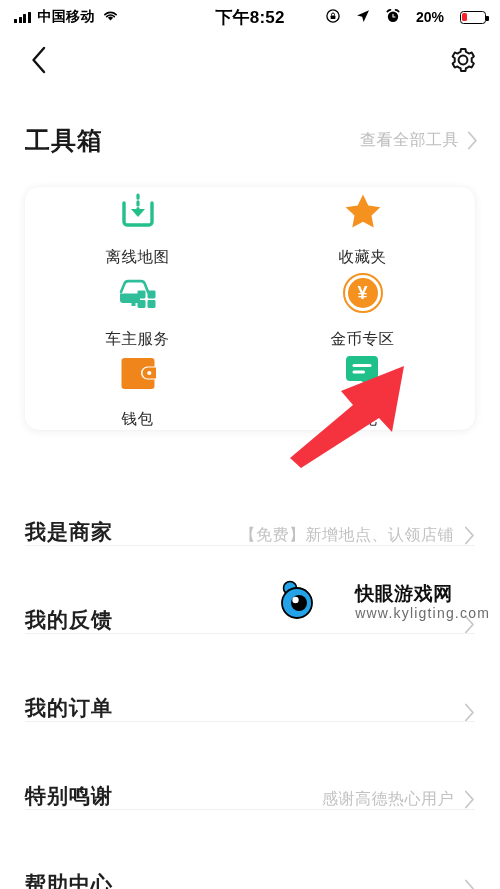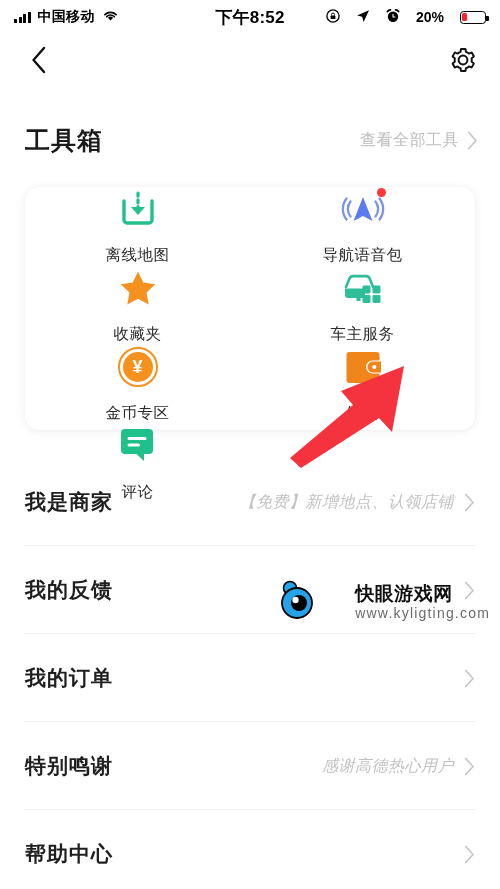--- a/index.html
+++ b/index.html
@@ -74,25 +74,25 @@
 
   
   .coin { position: relative; width: 40px; height: 40px; border-radius: 50%;
     border: 2.4px solid #f5911e; display:flex; align-items:center; justify-content:center; }
   .coin em { width: 30px; height: 30px; border-radius: 50%; background: #f5911e;
     color:#fff; font-style: normal; font-size: 18px; font-weight: 700;
     display:flex; align-items:center; justify-content:center; line-height:1; }
 
   
   .list { position: absolute; top: 458px; left: 0; width: 500px; }
-  .row { position: relative; height: 88px; margin: 0 25px; display: flex; align-items: center; cursor: pointer; }
+  .row { position: relative; height: 88px; margin: 0 25px; display: flex; align-items: flex-end; cursor: pointer; }
   .row:after { content: ""; position: absolute; left: 0; right: 0; bottom: 0;
     height: 1px; background: #f0f0f0; }
   .row-title { font-size: 21px; font-weight: 700; color: #1f1f1f; letter-spacing: 1px; }
-  .row-right { margin-left: auto; display: flex; align-items: center; gap: 10px; font-style: italic; }
+  .row-right { margin-left: auto; display: flex; align-items: center; gap: 10px; }
   .row-sub { font-size: 16px; color: #c2c2c2; letter-spacing: .5px; }
 
   .chev { display:block; }
 
   
   .annot-arrow { position: absolute; left: 0; top: 0; width: 500px; height: 889px;
     pointer-events: none; }
 
   
   .watermark { position: absolute; right: 10px; bottom: 6px;
@@ -183,33 +183,20 @@
         <div class="tool-icon">
           <svg width="40" height="40" viewBox="0 0 40 40">
             <path d="M6 12 V31 a3 3 0 0 0 3 3 h22 a3 3 0 0 0 3-3 V12" fill="none" stroke="#23c08a" stroke-width="3.4" stroke-linecap="round"></path>
             <path d="M20 4 V22" stroke="#23c08a" stroke-width="3.2" stroke-linecap="round" stroke-dasharray="3.2 3.6"></path>
             <path d="M13 18 L20 26 L27 18 Z" fill="#23c08a"></path>
           </svg>
         </div>
         <div class="tool-label">离线地图</div>
       </div>
 
-      <div class="tool-item">
-        <div class="tool-icon">
-          <svg width="44" height="40" viewBox="0 0 44 40">
-            <path d="M22 8 L31.5 32 L22 27 L12.5 32 Z" fill="#5b7cf0"></path>
-            <path d="M9.5 12.5 a12 12 0 0 0 0 15" stroke="#7b93e8" stroke-width="2.3" fill="none" stroke-linecap="round"></path>
-            <path d="M5.5 9.5 a17 17 0 0 0 0 21" stroke="#7b93e8" stroke-width="2.3" fill="none" stroke-linecap="round"></path>
-            <path d="M34.5 12.5 a12 12 0 0 1 0 15" stroke="#7b93e8" stroke-width="2.3" fill="none" stroke-linecap="round"></path>
-            <path d="M38.5 9.5 a17 17 0 0 1 0 21" stroke="#7b93e8" stroke-width="2.3" fill="none" stroke-linecap="round"></path>
-          </svg>
-          <span class="dot-badge"></span>
-        </div>
-        <div class="tool-label">导航语音包</div>
-      </div>
 
       <div class="tool-item">
         <div class="tool-icon">
           <svg width="38" height="38" viewBox="0 0 38 38">
             <path d="M19 2.5 L24.3 13.6 L36.3 15.2 L27.5 23.6 L29.7 35.5 L19 29.8 L8.3 35.5 L10.5 23.6 L1.7 15.2 L13.7 13.6 Z" fill="#f5911e"></path>
           </svg>
         </div>
         <div class="tool-label">收藏夹</div>
       </div>
 

